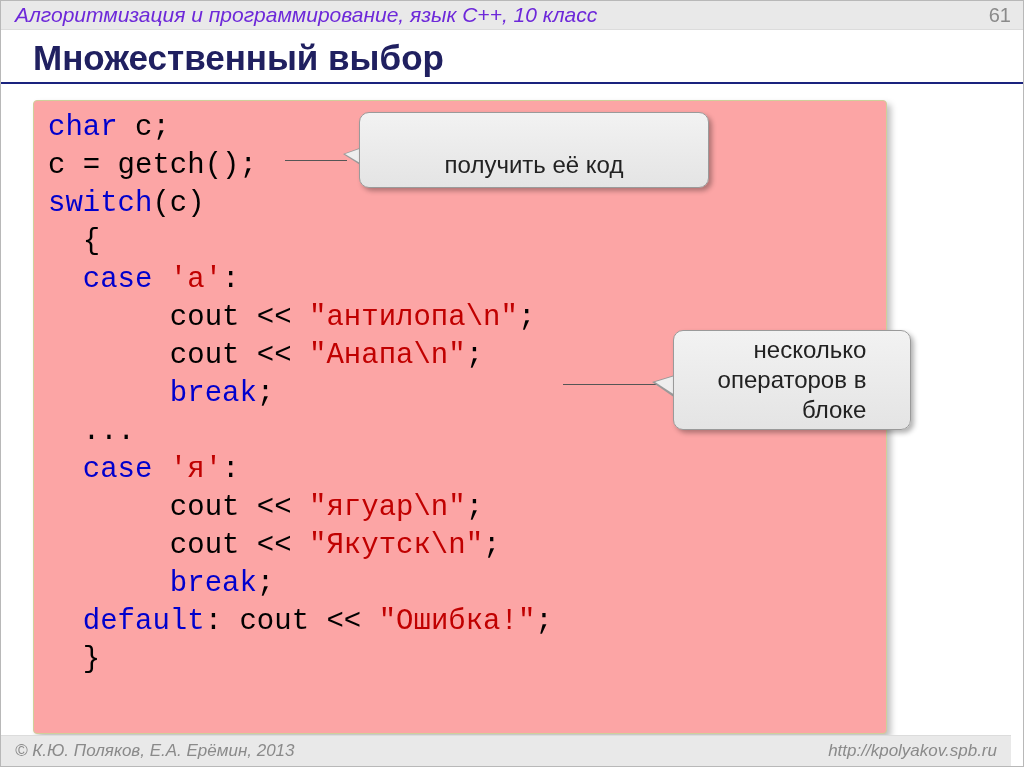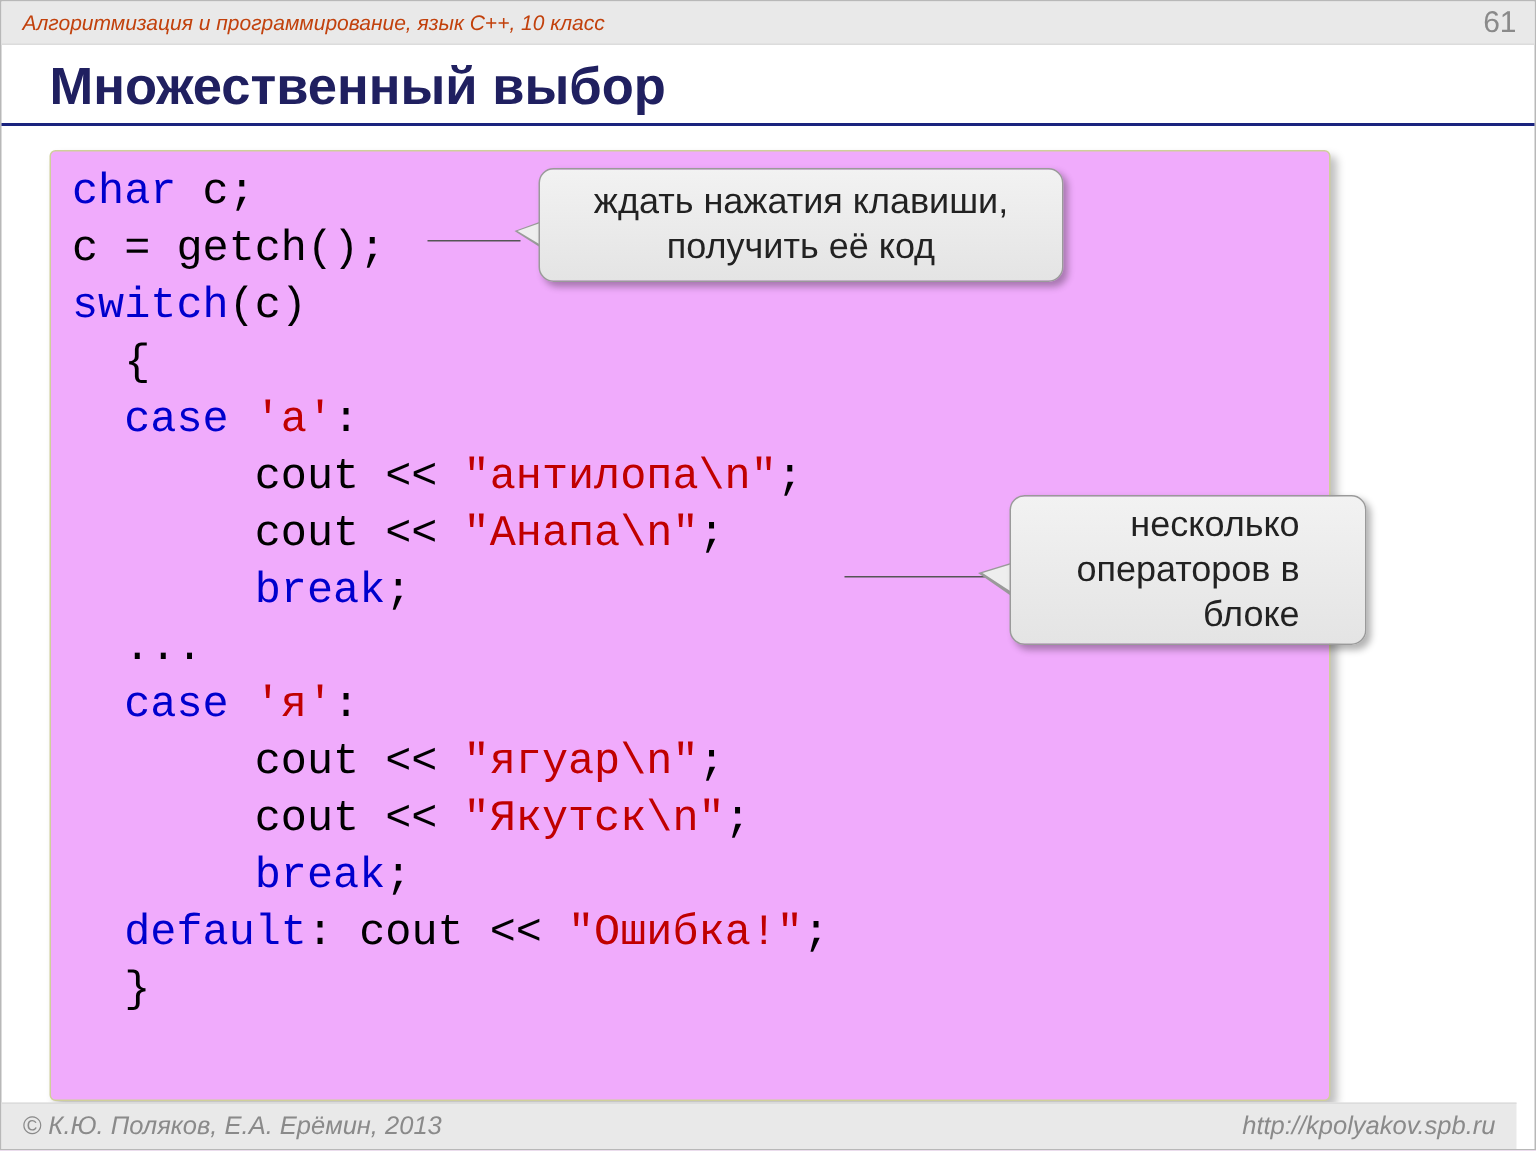--- a/index.html
+++ b/index.html
@@ -21,22 +21,22 @@
   .header {
     height: 28px;
     background: #e9e9e9;
     border-bottom: 1px solid #dcdcdc;
     display: flex;
     align-items: center;
     justify-content: space-between;
     padding: 0 12px 0 14px;
   }
   .header-title {
-    color: #c2410c;
-    font-size: 14px;
+    color: #6d28d9;
+    font-size: 21px;
     font-style: italic;
   }
   .page-number {
     color: #8a8a8a;
     font-size: 20px;
     font-weight: normal;
   }
   .title {
     margin: 8px 0 16px 0;
     padding: 0 0 4px 32px;
@@ -49,21 +49,21 @@
     position: relative;
     margin: 4px 14px 0 32px;
     height: 640px;
   }
   .codebox {
     position: absolute;
     left: 0;
     top: 0;
     width: 854px;
     height: 634px;
-    background: #f0abfc;
+    background: #fca5a5;
     border: 1px solid #cfcf9a;
     border-radius: 4px;
     box-shadow: 4px 4px 6px rgba(0,0,0,0.25);
     padding: 8px 0 0 14px;
     box-sizing: border-box;
     font-family: "Courier New", monospace;
     font-size: 29px;
     line-height: 38px;
     white-space: pre;
   }
@@ -183,21 +183,21 @@
 <span>       cout &lt;&lt; </span><span class="kw-red">"Якутск\n"</span><span>;</span>
 <span>       </span><span class="kw-blue">break</span><span>;</span>
 <span>  </span><span class="kw-blue">default</span><span>: cout &lt;&lt; </span><span class="kw-red">"Ошибка!"</span><span>;</span>
 <span>  }</span></div>
 
     <div class="pointer-line pline1"></div>
     <div class="tail tail1a"></div>
     <div class="tail tail1b"></div>
     <div class="callout callout1">
       <div>
-        <span>ждать нажатия клавиши,</span><br>
+        <br>
         <span>получить её код</span>
       </div>
     </div>
 
     <div class="pointer-line pline2"></div>
     <div class="tail tail2a"></div>
     <div class="tail tail2b"></div>
     <div class="callout callout2">
       <div>
         <span>несколько</span><br>

